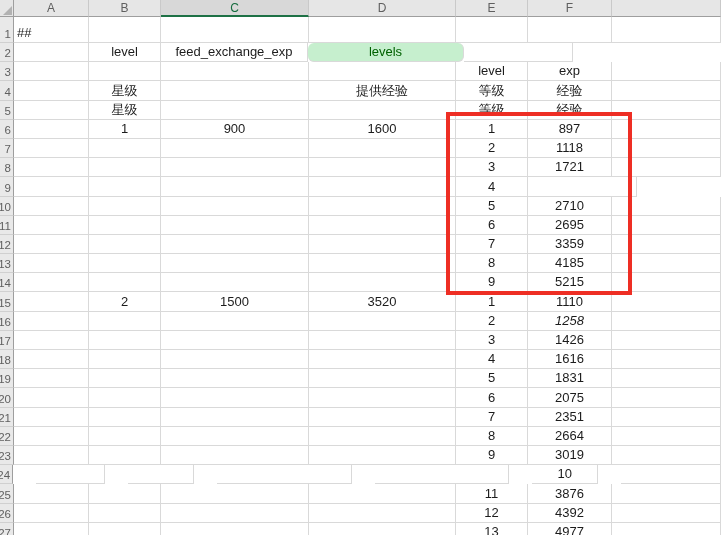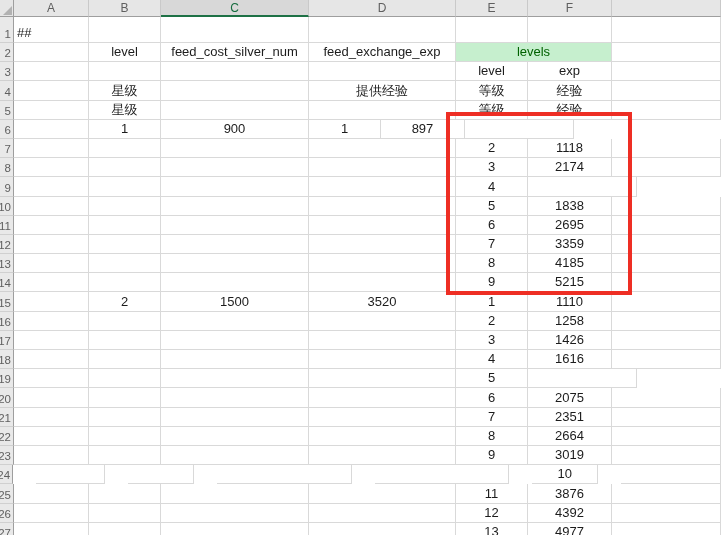--- a/index.html
+++ b/index.html
@@ -92,23 +92,22 @@
         <div class="cell" style="width: 148px;"></div>
         <div class="cell" style="width: 147px;"></div>
         <div class="cell" style="width: 72px;"></div>
         <div class="cell" style="width: 84px;"></div>
         <div class="cell" style="width: 109px;"></div>
       </div>
       <div class="row" style="height: 19.2px;">
         <div class="rownum">2</div>
         <div class="cell" style="width: 75px;"></div>
         <div class="cell" style="width: 72px;">level</div>
-        <div class="cell" style="width: 148px;">feed_cost_silver_num</div>
         <div class="cell" style="width: 147px;">feed_exchange_exp</div>
-        <div class="cell merged-green" style="width: 156px;">levels</div>
+        <div class="cell merged-green" style="width: 156px; border-radius: 6px;">levels</div>
         <div class="cell" style="width: 109px;"></div>
       </div>
       <div class="row" style="height: 19.2px;">
         <div class="rownum">3</div>
         <div class="cell" style="width: 75px;"></div>
         <div class="cell" style="width: 72px;"></div>
         <div class="cell" style="width: 148px;"></div>
         <div class="cell" style="width: 147px;"></div>
         <div class="cell" style="width: 72px;">level</div>
         <div class="cell" style="width: 84px;">exp</div>
@@ -132,20 +131,21 @@
         <div class="cell" style="width: 147px;"></div>
         <div class="cell" style="width: 72px;">等级</div>
         <div class="cell" style="width: 84px;">经验</div>
         <div class="cell" style="width: 109px;"></div>
       </div>
       <div class="row" style="height: 19.2px;">
         <div class="rownum">6</div>
         <div class="cell" style="width: 75px;"></div>
         <div class="cell" style="width: 72px;">1</div>
         <div class="cell" style="width: 148px;">900</div>
+        <div class="cell" style="width: 147px;">1600</div>
         <div class="cell" style="width: 72px;">1</div>
         <div class="cell" style="width: 84px;">897</div>
         <div class="cell" style="width: 109px;"></div>
       </div>
       <div class="row" style="height: 19.2px;">
         <div class="rownum">7</div>
         <div class="cell" style="width: 75px;"></div>
         <div class="cell" style="width: 72px;"></div>
         <div class="cell" style="width: 148px;"></div>
         <div class="cell" style="width: 147px;"></div>
@@ -153,40 +153,40 @@
         <div class="cell" style="width: 84px;">1118</div>
         <div class="cell" style="width: 109px;"></div>
       </div>
       <div class="row" style="height: 19.2px;">
         <div class="rownum">8</div>
         <div class="cell" style="width: 75px;"></div>
         <div class="cell" style="width: 72px;"></div>
         <div class="cell" style="width: 148px;"></div>
         <div class="cell" style="width: 147px;"></div>
         <div class="cell" style="width: 72px;">3</div>
-        <div class="cell" style="width: 84px;">2174</div>
+        <div class="cell" style="width: 84px;">1721</div>
         <div class="cell" style="width: 109px;"></div>
       </div>
       <div class="row" style="height: 19.2px;">
         <div class="rownum">9</div>
         <div class="cell" style="width: 75px;"></div>
         <div class="cell" style="width: 72px;"></div>
         <div class="cell" style="width: 148px;"></div>
         <div class="cell" style="width: 147px;"></div>
         <div class="cell" style="width: 72px;">4</div>
         <div class="cell" style="width: 109px;"></div>
       </div>
       <div class="row" style="height: 19.2px;">
         <div class="rownum">10</div>
         <div class="cell" style="width: 75px;"></div>
         <div class="cell" style="width: 72px;"></div>
         <div class="cell" style="width: 148px;"></div>
         <div class="cell" style="width: 147px;"></div>
         <div class="cell" style="width: 72px;">5</div>
-        <div class="cell" style="width: 84px;">1838</div>
+        <div class="cell" style="width: 84px;">2710</div>
         <div class="cell" style="width: 109px;"></div>
       </div>
       <div class="row" style="height: 19.2px;">
         <div class="rownum">11</div>
         <div class="cell" style="width: 75px;"></div>
         <div class="cell" style="width: 72px;"></div>
         <div class="cell" style="width: 148px;"></div>
         <div class="cell" style="width: 147px;"></div>
         <div class="cell" style="width: 72px;">6</div>
         <div class="cell" style="width: 84px;">2695</div>
@@ -232,21 +232,21 @@
         <div class="cell" style="width: 84px;">1110</div>
         <div class="cell" style="width: 109px;"></div>
       </div>
       <div class="row" style="height: 19.2px;">
         <div class="rownum">16</div>
         <div class="cell" style="width: 75px;"></div>
         <div class="cell" style="width: 72px;"></div>
         <div class="cell" style="width: 148px;"></div>
         <div class="cell" style="width: 147px;"></div>
         <div class="cell" style="width: 72px;">2</div>
-        <div class="cell" style="width: 84px;">1258</div>
+        <div class="cell" style="width: 84px; font-style: italic;">1258</div>
         <div class="cell" style="width: 109px;"></div>
       </div>
       <div class="row" style="height: 19.2px;">
         <div class="rownum">17</div>
         <div class="cell" style="width: 75px;"></div>
         <div class="cell" style="width: 72px;"></div>
         <div class="cell" style="width: 148px;"></div>
         <div class="cell" style="width: 147px;"></div>
         <div class="cell" style="width: 72px;">3</div>
         <div class="cell" style="width: 84px;">1426</div>
@@ -262,20 +262,21 @@
         <div class="cell" style="width: 84px;">1616</div>
         <div class="cell" style="width: 109px;"></div>
       </div>
       <div class="row" style="height: 19.2px;">
         <div class="rownum">19</div>
         <div class="cell" style="width: 75px;"></div>
         <div class="cell" style="width: 72px;"></div>
         <div class="cell" style="width: 148px;"></div>
         <div class="cell" style="width: 147px;"></div>
         <div class="cell" style="width: 72px;">5</div>
+        <div class="cell" style="width: 84px;">1831</div>
         <div class="cell" style="width: 109px;"></div>
       </div>
       <div class="row" style="height: 19.2px;">
         <div class="rownum">20</div>
         <div class="cell" style="width: 75px;"></div>
         <div class="cell" style="width: 72px;"></div>
         <div class="cell" style="width: 148px;"></div>
         <div class="cell" style="width: 147px;"></div>
         <div class="cell" style="width: 72px;">6</div>
         <div class="cell" style="width: 84px;">2075</div>

